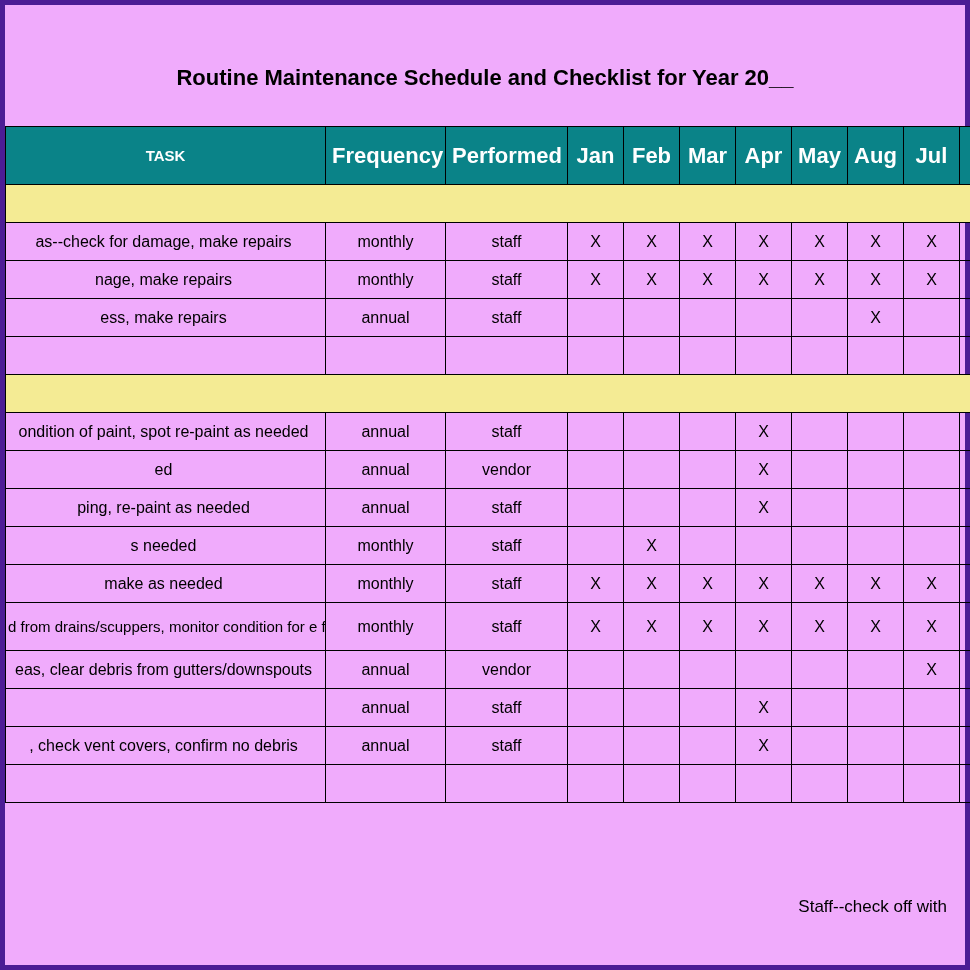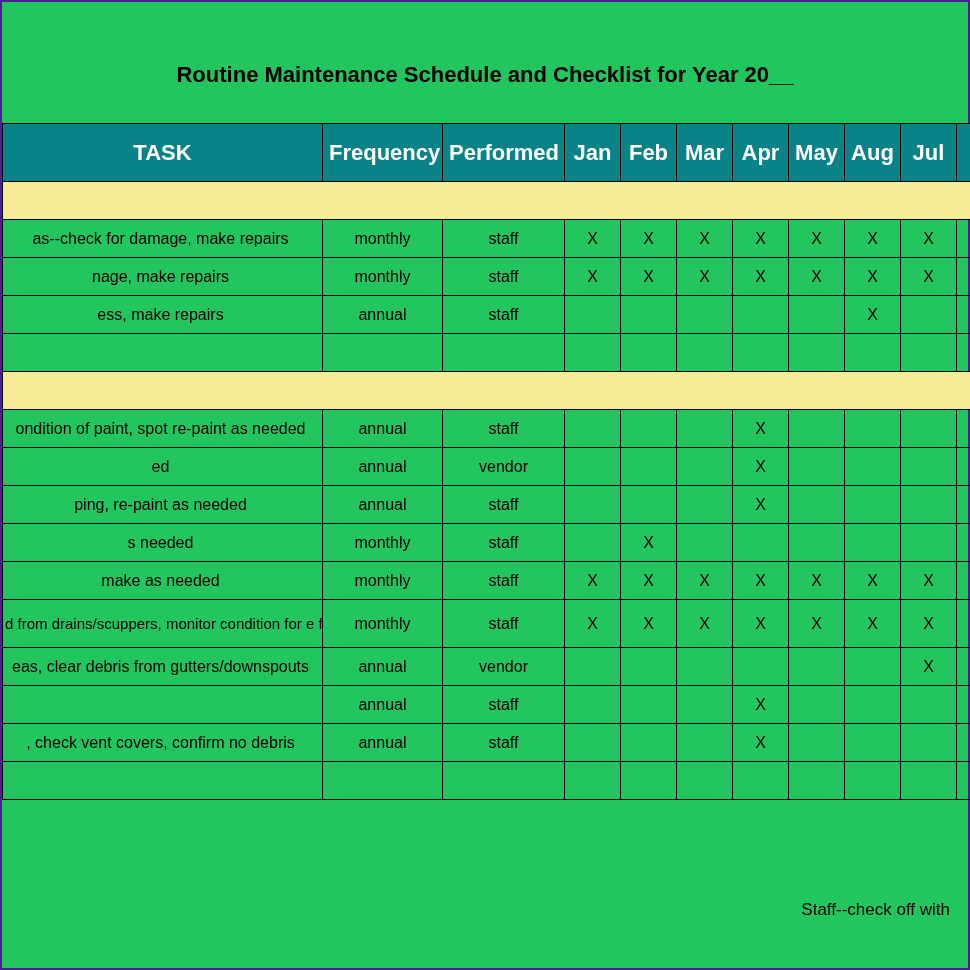--- a/index.html
+++ b/index.html
@@ -7,23 +7,23 @@
   body {
     width: 970px;
     height: 970px;
     background: #fff;
     font-family: Arial, Helvetica, sans-serif;
     overflow: hidden;
   }
   .frame {
     width: 970px;
     height: 970px;
-    border: 2px solid #4c1d95;
+    border: 5px solid #4c1d95;
     position: relative;
-    background: #22c55e;
+    background: #f0abfc;
     padding-top: 30px;
   }
   .title {
     text-align: center;
     font-size: 22px;
     font-weight: bold;
     margin: 30px 0 35px 0;
   }
   table {
     border-collapse: collapse;
@@ -39,21 +39,21 @@
     overflow: hidden;
     white-space: nowrap;
   }
   th {
     background: #0a8388;
     color: #fff;
     font-weight: bold;
     height: 58px;
     font-size: 22px;
   }
-  th.task-h { text-align: center; font-size: 22px; }
+  th.task-h { text-align: center; font-size: 15px; }
   td.task {
     text-align: center;
     padding-left: 2px;
     white-space: nowrap;
     overflow: hidden;
     text-overflow: clip;
   }
   tr.section td {
     background: #f4eb94;
     border-left: none;

